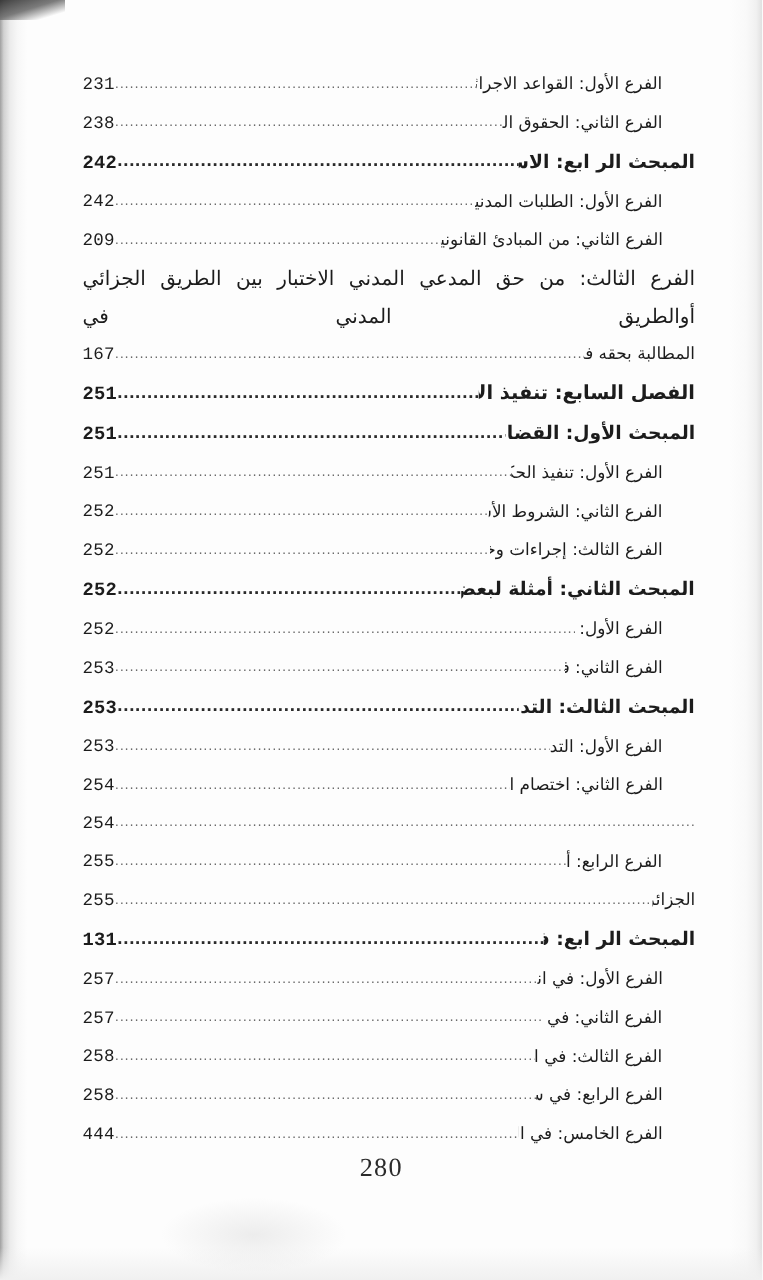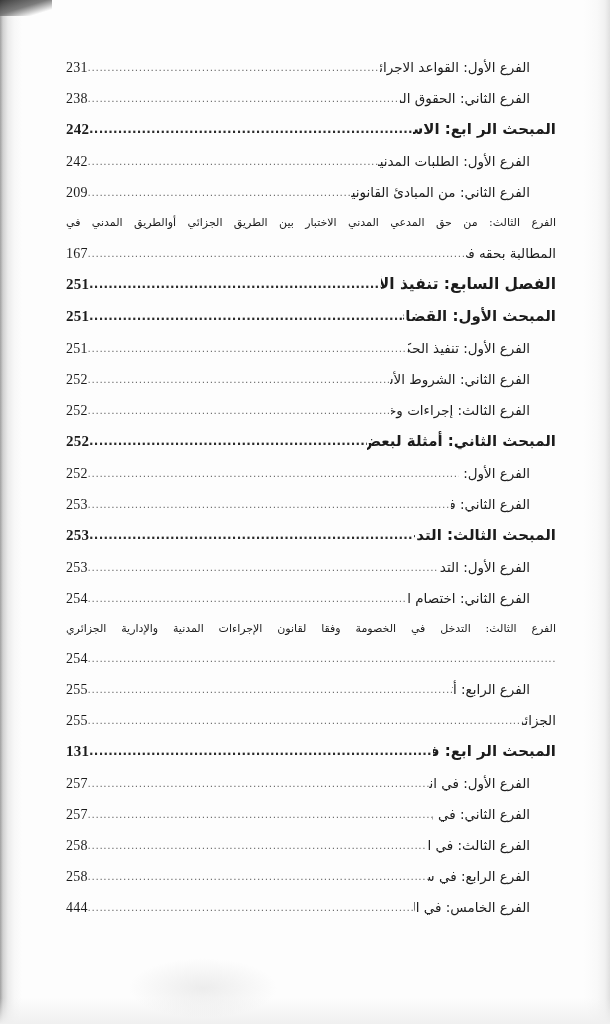--- a/index.html
+++ b/index.html
@@ -115,21 +115,21 @@
     transform: translateY(-1px);
     direction: ltr;
     text-align: left;
   }
 
   .pg {
     flex: 0 0 auto;
     direction: ltr;
     unicode-bidi: isolate;
     text-align: left;
-    font-family: Liberation Serif, serif;
+    font-family: Liberation Mono, monospace;
     letter-spacing: 0.2px;
   }
 
   
   .wrapline {
     display: block;
     width: 100%;
     direction: rtl;
     text-align: justify;
     text-align-last: justify;
@@ -163,21 +163,21 @@
     font-size: 13.5px;
     font-weight: 400;
     line-height: 30px;
     padding-right: 26px;
   }
   .lvl-sub .pg { font-size: 14px; font-weight: 400; }
   .lvl-sub .leader { font-size: 10.5px; color: #6a6a6a; }
 
   
   .lvl-sub.wrapped { padding-right: 0px; }
-  .lvl-sub.wrapped .wrapline { font-size: 11px; line-height: 30px; }
+  .lvl-sub.wrapped .wrapline { font-size: 16px; line-height: 30px; }
   .lvl-sub.wrapped .line { padding-right: 0px; }
 
   .folio {
     position: absolute;
     top: 922px;
     left: 0;
     width: 610px;
     text-align: center;
     font-family: "Liberation Serif", serif;
     font-size: 21px;
@@ -311,21 +311,20 @@
         </div>
       </div>
       <div class="entry lvl-sub">
         <div class="line">
           <span class="txt">الفرع الثاني: اختصام الغير (التدخل الجبري)</span>
           <span class="leader">...............................................................................................................................................................</span>
           <span class="pg">254</span>
         </div>
       </div>
       <div class="entry lvl-sub wrapped">
-        <div class="wrapline">الفرع الثالث: التدخل في الخصومة وفقا لقانون الإجراءات المدنية والإدارية الجزائري</div>
         <div class="line">
           <span class="txt"></span>
           <span class="leader">...............................................................................................................................................................</span>
           <span class="pg">254</span>
         </div>
       </div>
       <div class="entry lvl-sub">
         <div class="line">
           <span class="txt">الفرع الرابع: أثار التدخل</span>
           <span class="leader">...............................................................................................................................................................</span>
@@ -376,14 +375,15 @@
       </div>
       <div class="entry lvl-sub">
         <div class="line">
           <span class="txt">الفرع الخامس: في التنازل عن الخصومة</span>
           <span class="leader">...............................................................................................................................................................</span>
           <span class="pg">444</span>
         </div>
       </div>
     </div>
 
+  <div class="folio">280</div>
 
 </div>
 
 </body></html>

